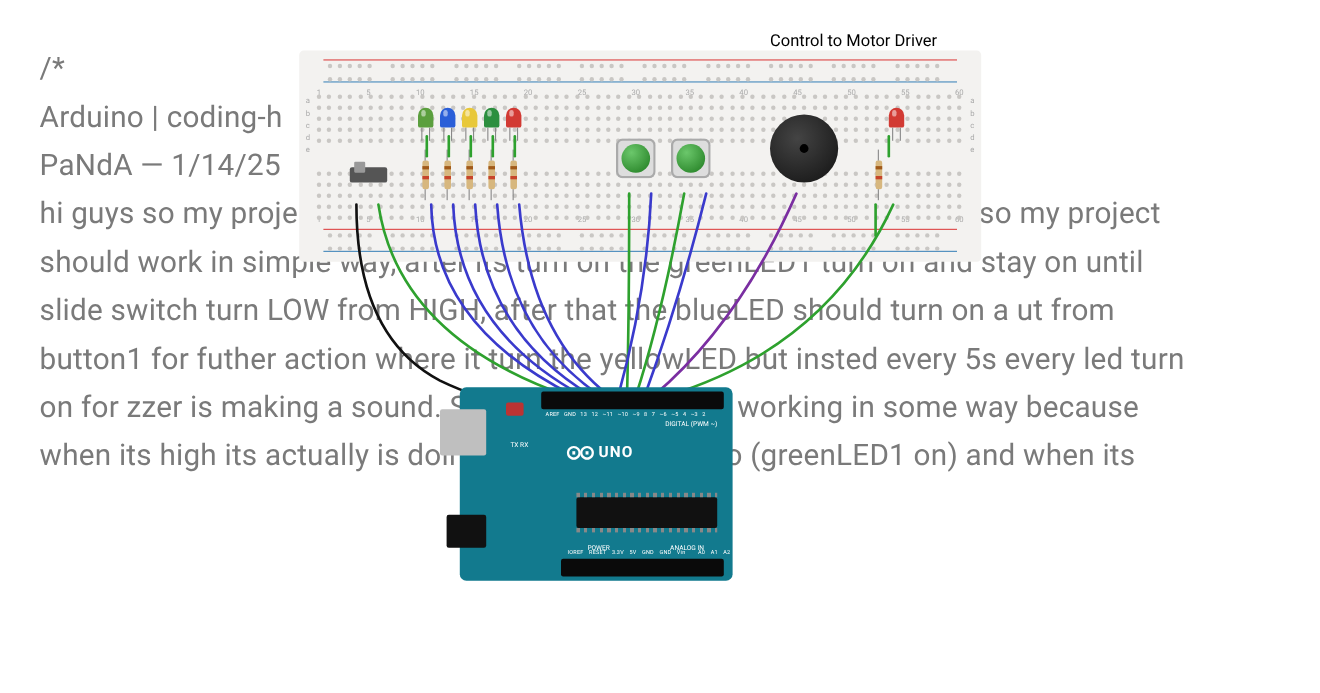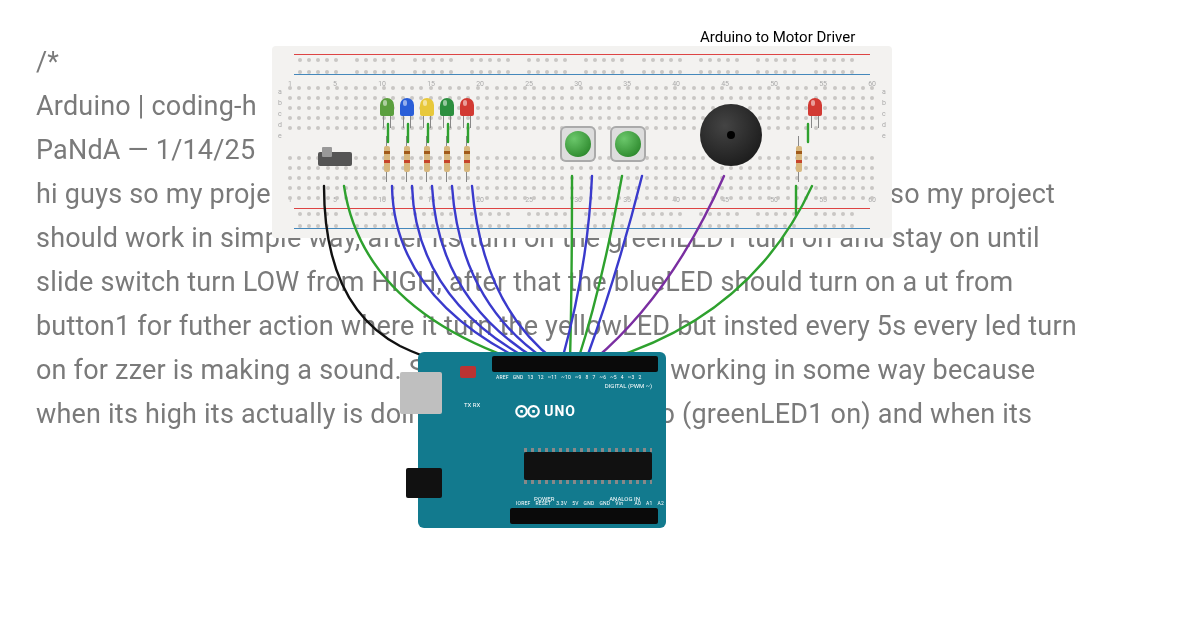--- a/index.html
+++ b/index.html
@@ -305,21 +305,21 @@
 </head>
 <body>
 
 <div class="text-layer">
   <span class="comment-start">/*</span>
   <span class="subject-line">Arduino | coding-h</span>
   <span class="author-line">PaNdA — 1/14/25</span>
   <span class="body">hi guys so my proje                                                                                 idea where problem is, is it in hardware or in code, so my project should work in simple way, after its turn on the greenLED1 turn on and stay on until slide switch turn LOW from HIGH, after that the blueLED should turn on a                               ut from button1 for futher action where it turn the                               yellowLED but insted every 5s every led turn on for                               zzer is making a sound. So my slide switch is working in some way because when its high its actually is doing what is suppose to (greenLED1 on) and when its</span>
 </div>
 
-<div class="overlay-label">Arduino to Motor Driver</div>
+<div class="overlay-label">Control to Motor Driver</div>
 
 <div class="circuit">
 
   <div class="breadboard">
     <div class="bb-rail top">
       <div class="redline"></div>
         <div class="blueline"></div>
     <div class="hole-row" style="position: absolute; top: 6px; left: 10px; right: 10px; display: flex; gap: 5px;">
           <div class="hole"></div>
           <div class="hole"></div>

